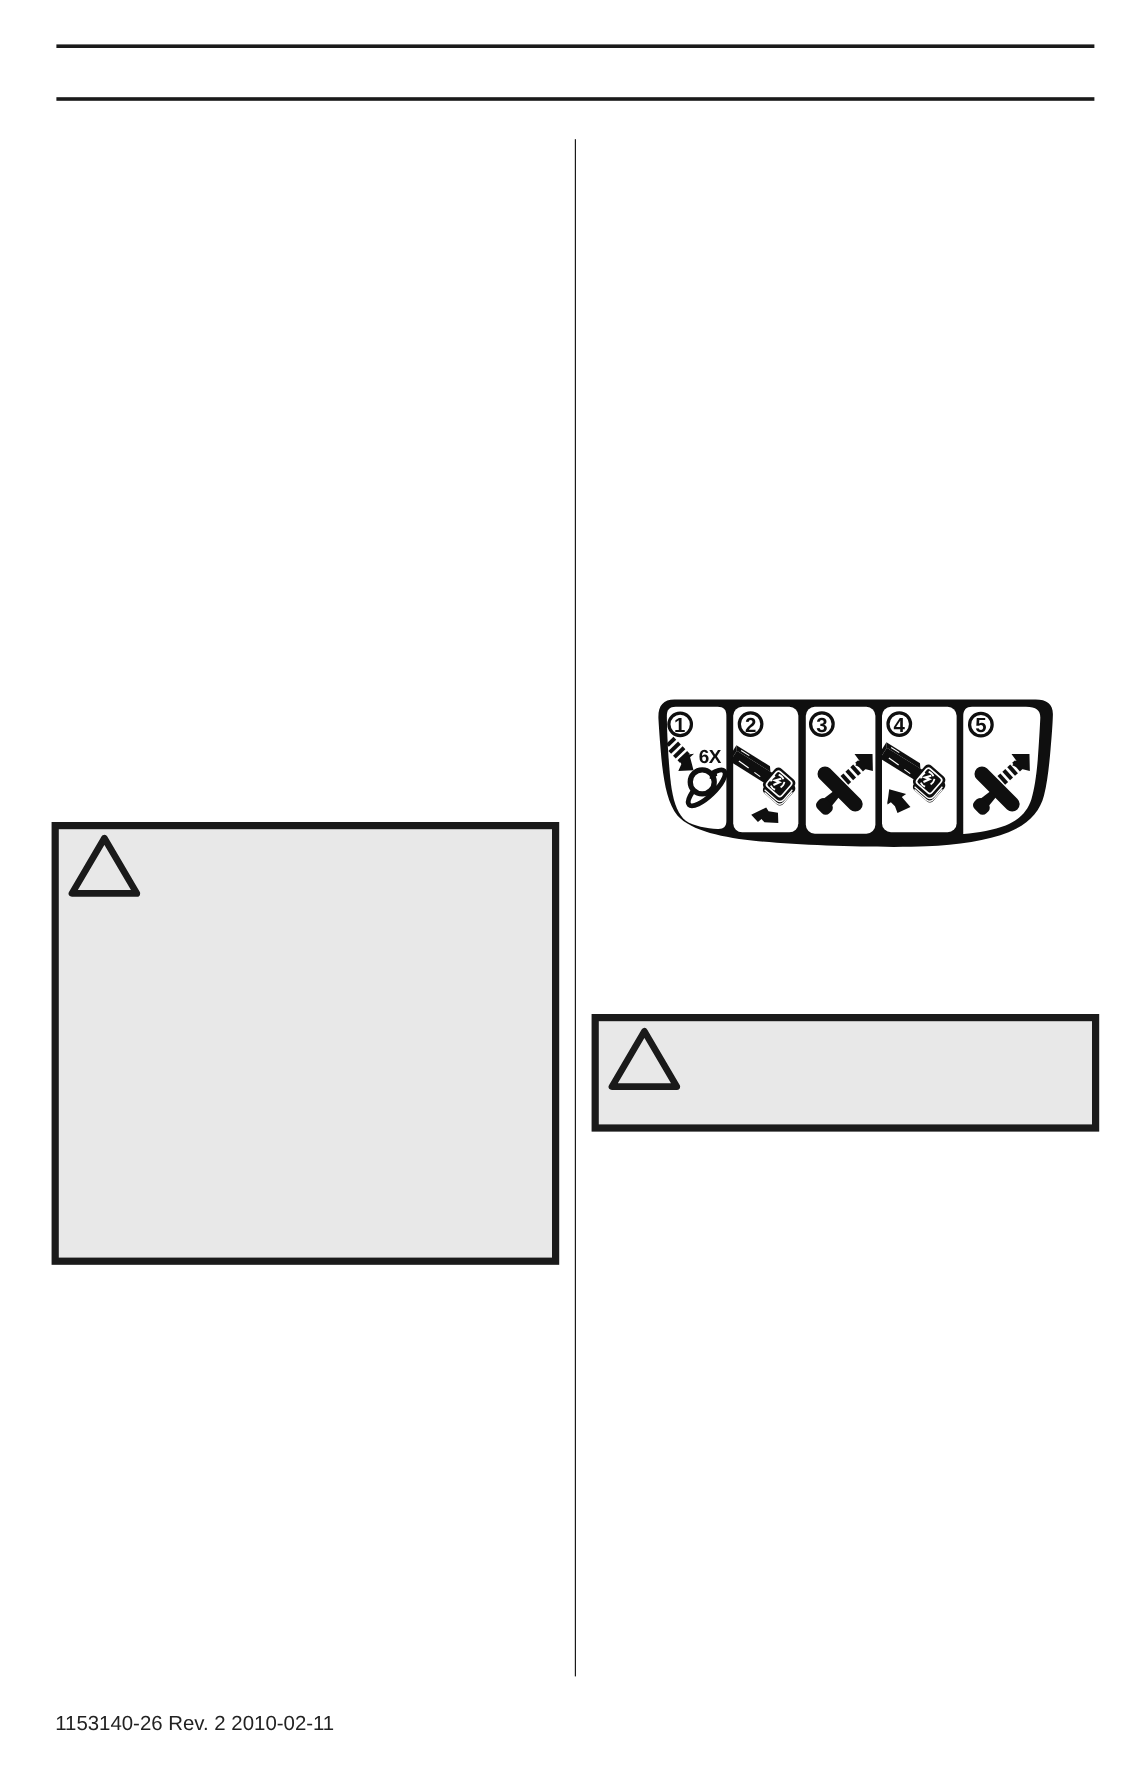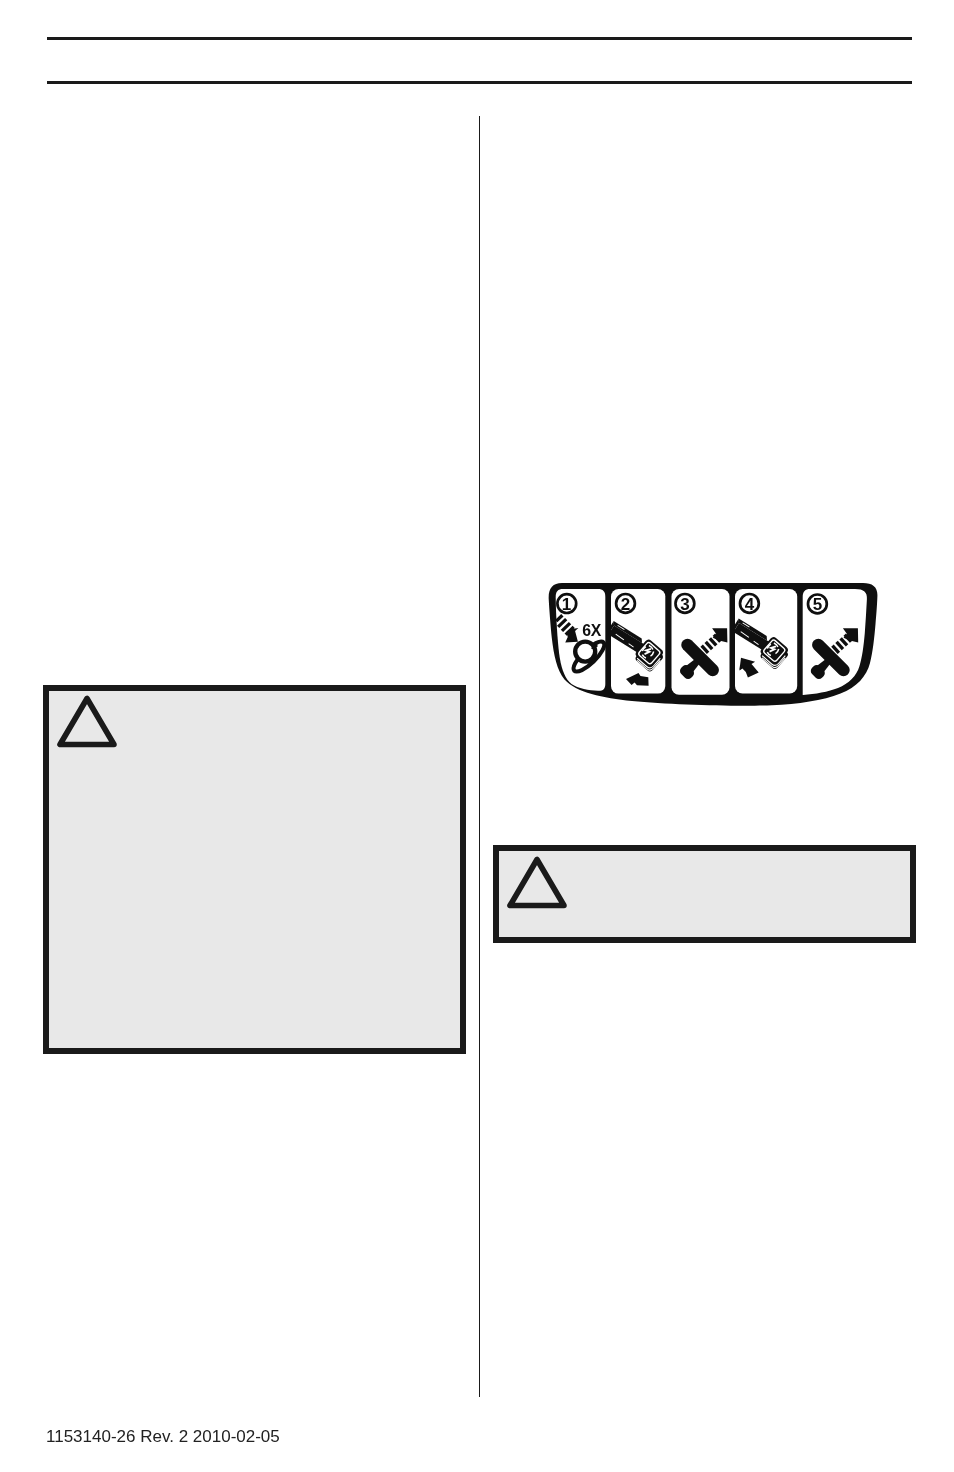--- a/index.html
+++ b/index.html
@@ -163,13 +163,13 @@
     </g>
     <g fill="#0f0f0f" transform="translate(827,657) rotate(-42)">
       <rect x="10" y="-4.8" width="3.3" height="9.6"></rect>
       <rect x="15.5" y="-4.8" width="3.3" height="9.6"></rect>
       <rect x="21" y="-4.8" width="3.3" height="9.6"></rect>
       <rect x="26.5" y="-4.8" width="3.3" height="9.6"></rect>
     </g>
     <polygon points="857.9,628.3 842.9,628.3 847,634 843.5,637.7 849.8,640.5 858.2,642.6" fill="#0f0f0f"></polygon>
   </svg>
 
-  <div class="abs" style="left:46px;top:1427.2px;font-size:17px;color:#222;">1153140-26 Rev. 2 2010-02-05</div>
+  <div class="abs" style="left:46px;top:1427.2px;font-size:17px;color:#222;">1153140-26 Rev. 2 2010-02-11</div>
 
 </body></html>

